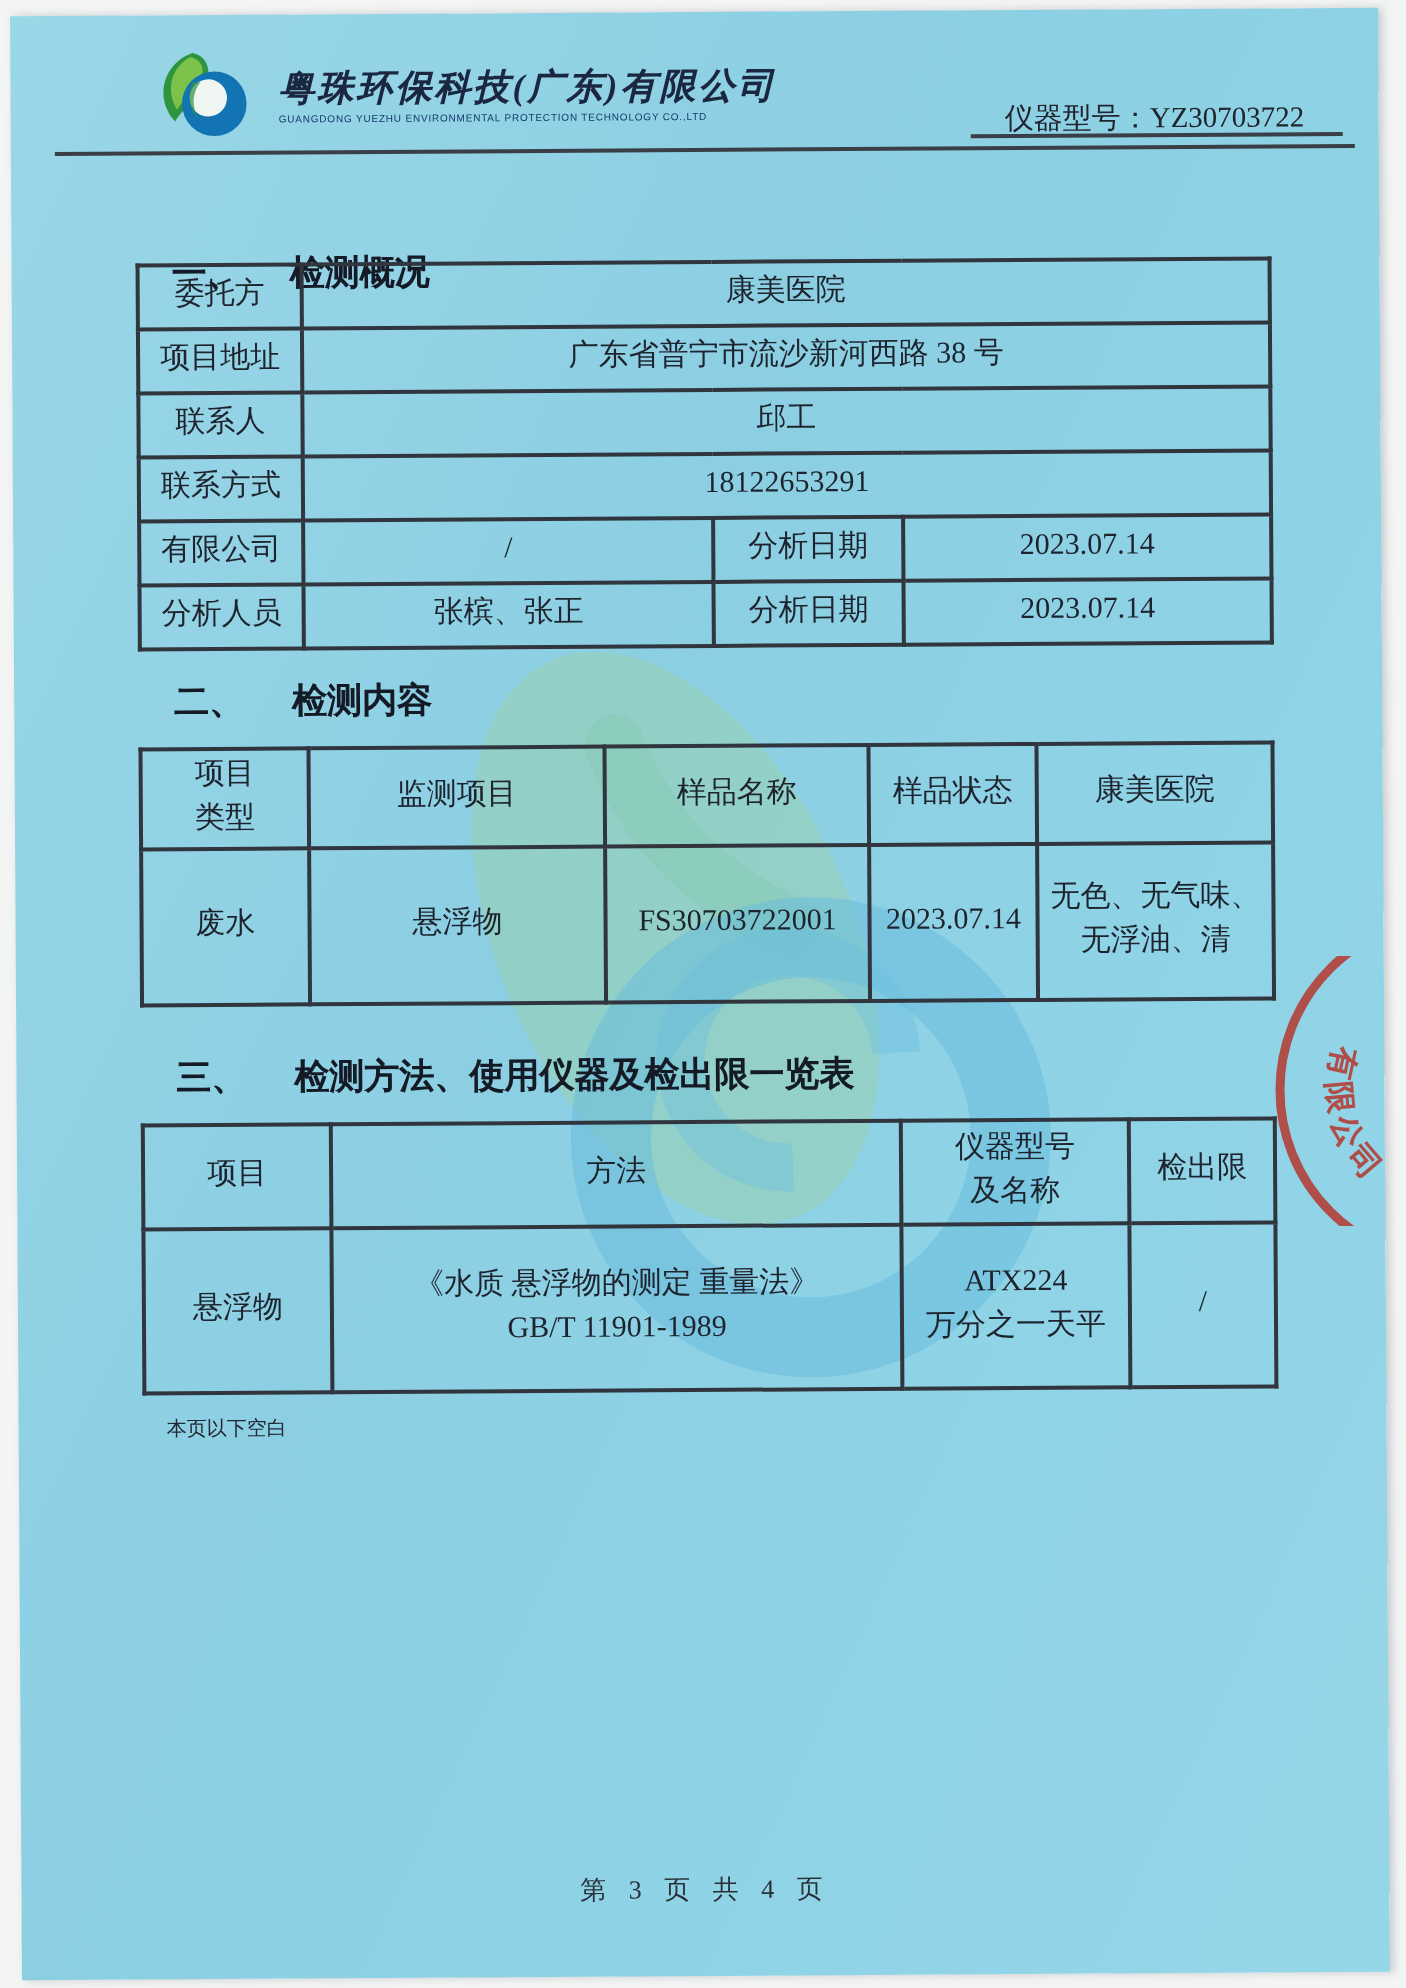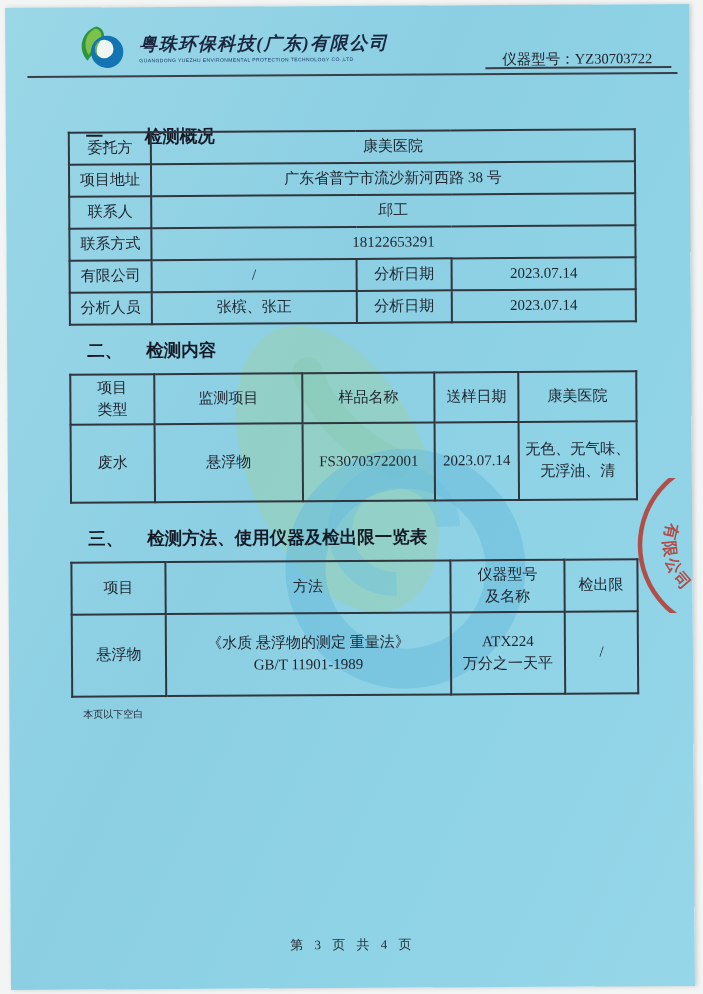--- a/index.html
+++ b/index.html
@@ -129,21 +129,21 @@
         <col style="width:132px">
         <col style="width:84px">
         <col>
       </colgroup>
     <tbody>
         <tr class="hrow">
       <th class="pre">项目
 类型</th>
       <th>监测项目</th>
       <th>样品名称</th>
-      <th>送样日期</th>
+      <th>样品状态</th>
       <th>康美医院</th>
     </tr>
     <tr class="drow">
       <td>废水</td>
       <td>悬浮物</td>
       <td>FS30703722001</td>
       <td>2023.07.14</td>
       <td class="pre">无色、无气味、
 无浮油、清</td>
     </tr>

